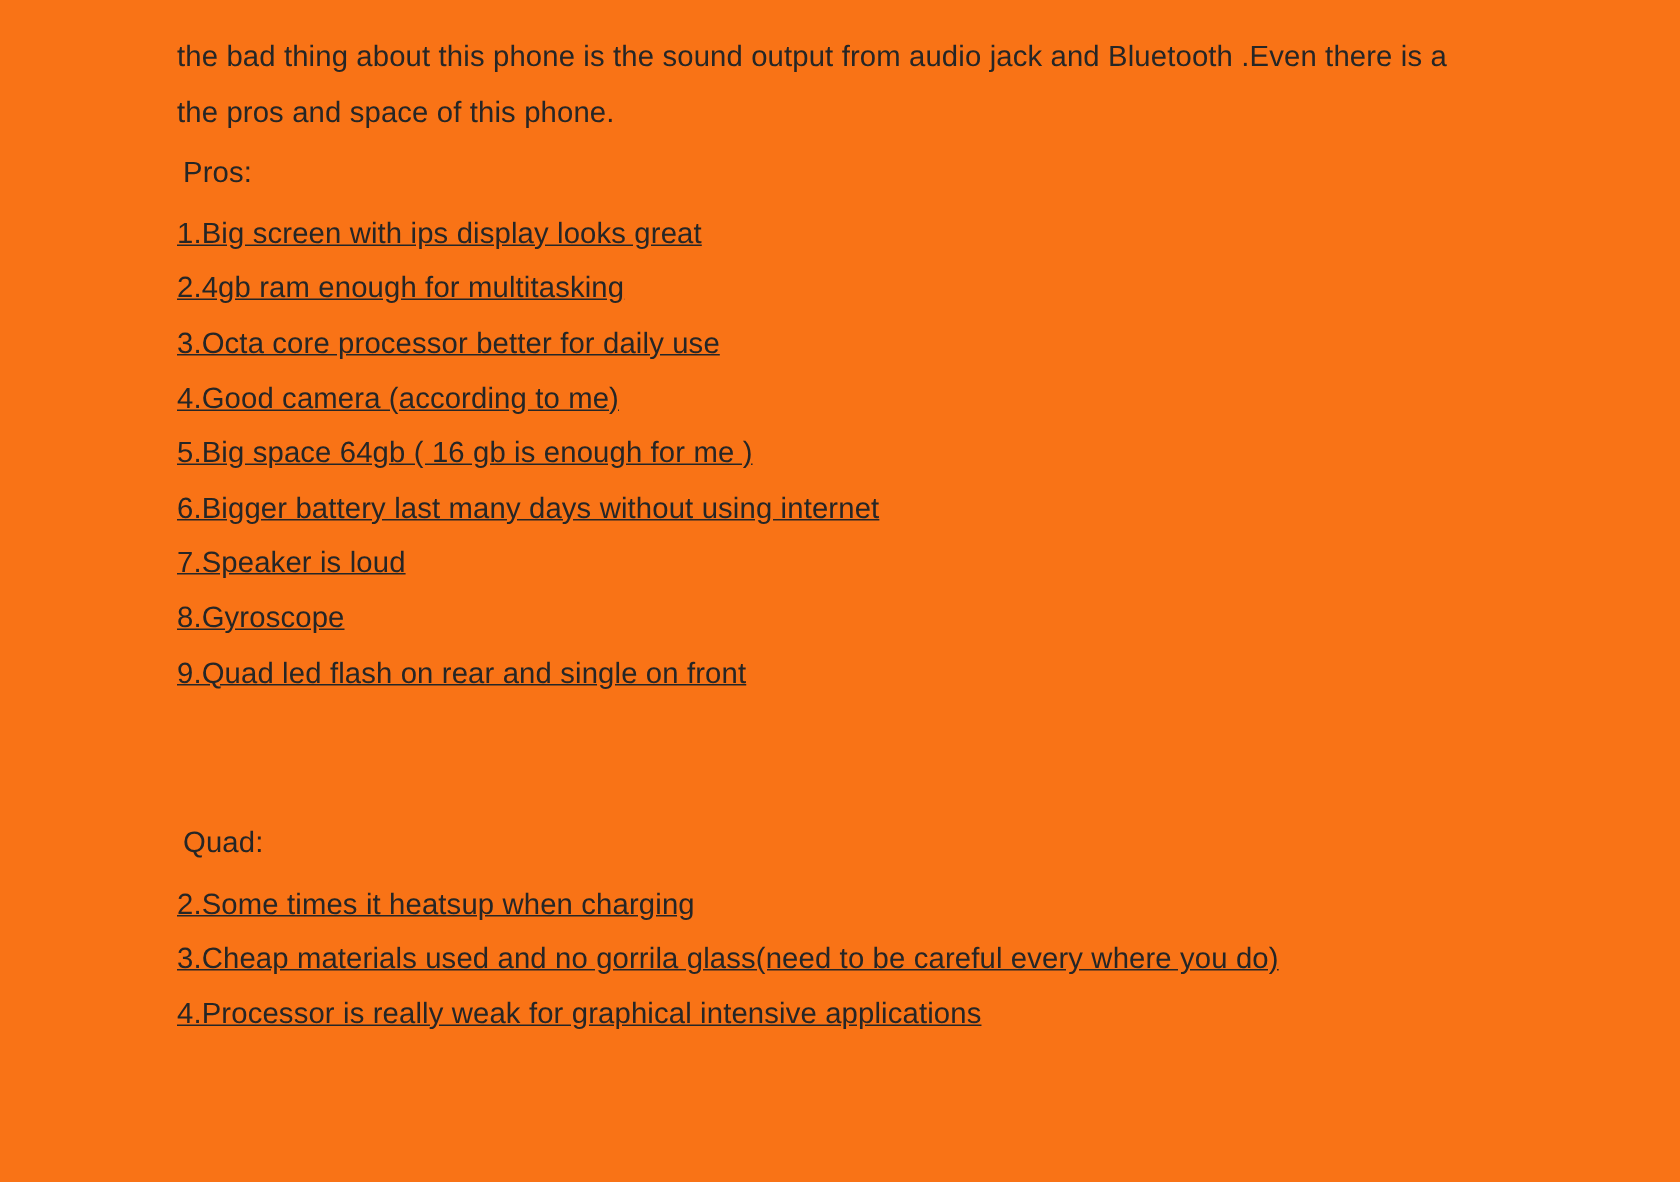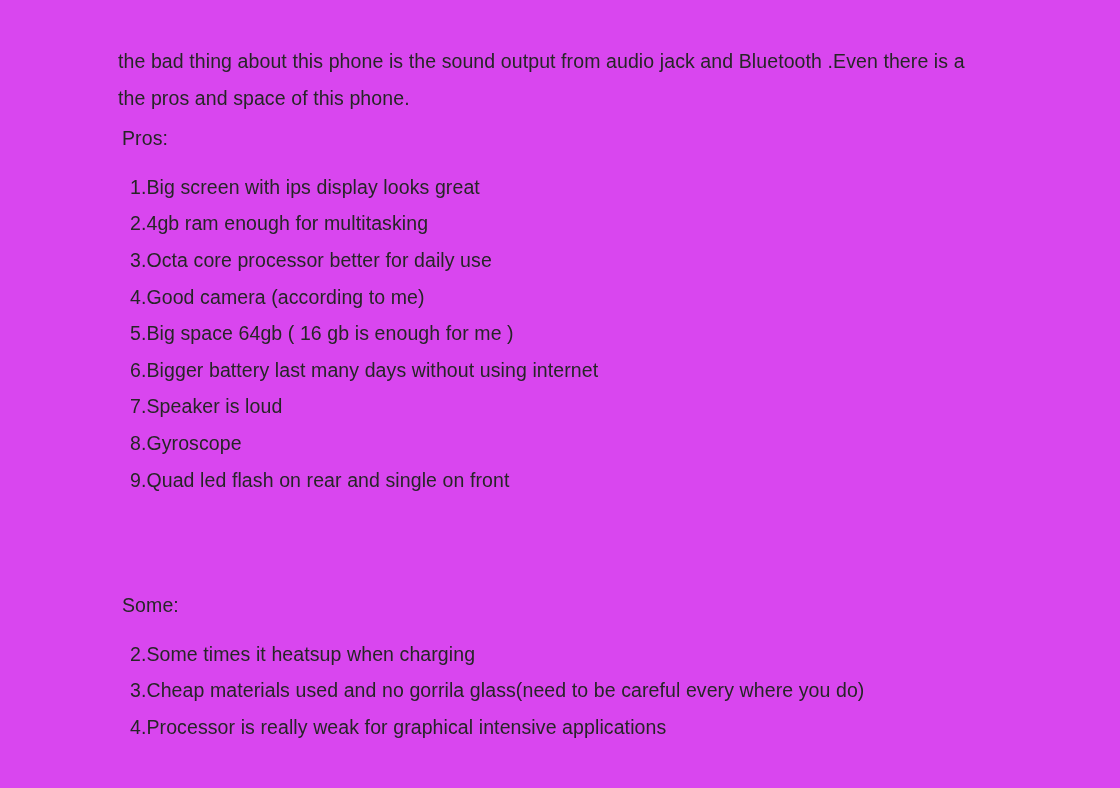--- a/index.html
+++ b/index.html
@@ -11,42 +11,43 @@
     width: 1120px;
     height: 788px;
     font-family: "Liberation Sans", sans-serif;
     color: #231f20;
     overflow: hidden;
   }
   .page {
     position: relative;
     width: 1120px;
     height: 788px;
-    background: #d946ef;
+    background: #f97316;
     box-sizing: border-box;
-    padding: 43px 45px 0 118px;
+    padding: 20px 45px 0 118px;
   }
   .doc-body {
     font-size: 19.5px;
     line-height: 36.6px;
     letter-spacing: 0.1px;
     color: #262626;
   }
   .para {
     margin: 0;
     text-align: left;
   }
   .line {
     margin: 0;
     white-space: pre-wrap;
   }
   .list {
-    margin: 12px;
+    margin: 0;
     padding: 0;
     list-style: none;
+    text-decoration: underline;
   }
   .list-item {
     margin: 0;
     white-space: pre-wrap;
   }
   .section-label {
     margin: 4px;
   }
   .gap {
     height: 73px;
@@ -72,21 +73,21 @@
       <li class="list-item">4.Good camera (according to me)</li>
       <li class="list-item">5.Big space 64gb ( 16 gb is enough for me )</li>
       <li class="list-item">6.Bigger battery last many days without using internet</li>
       <li class="list-item">7.Speaker is loud</li>
       <li class="list-item">8.Gyroscope</li>
       <li class="list-item">9.Quad led flash on rear and single on front</li>
     </ul>
 
     <div class="gap"></div>
 
-    <div class="section-label">Some:</div>
+    <div class="section-label">Quad:</div>
 
     <ul class="list">
       <li class="list-item">2.Some times it heatsup when charging</li>
       <li class="list-item">3.Cheap materials used and no gorrila glass(need to be careful every where you do)</li>
       <li class="list-item">4.Processor is really weak for graphical intensive applications</li>
     </ul>
 
   </div>
 </div>
 

